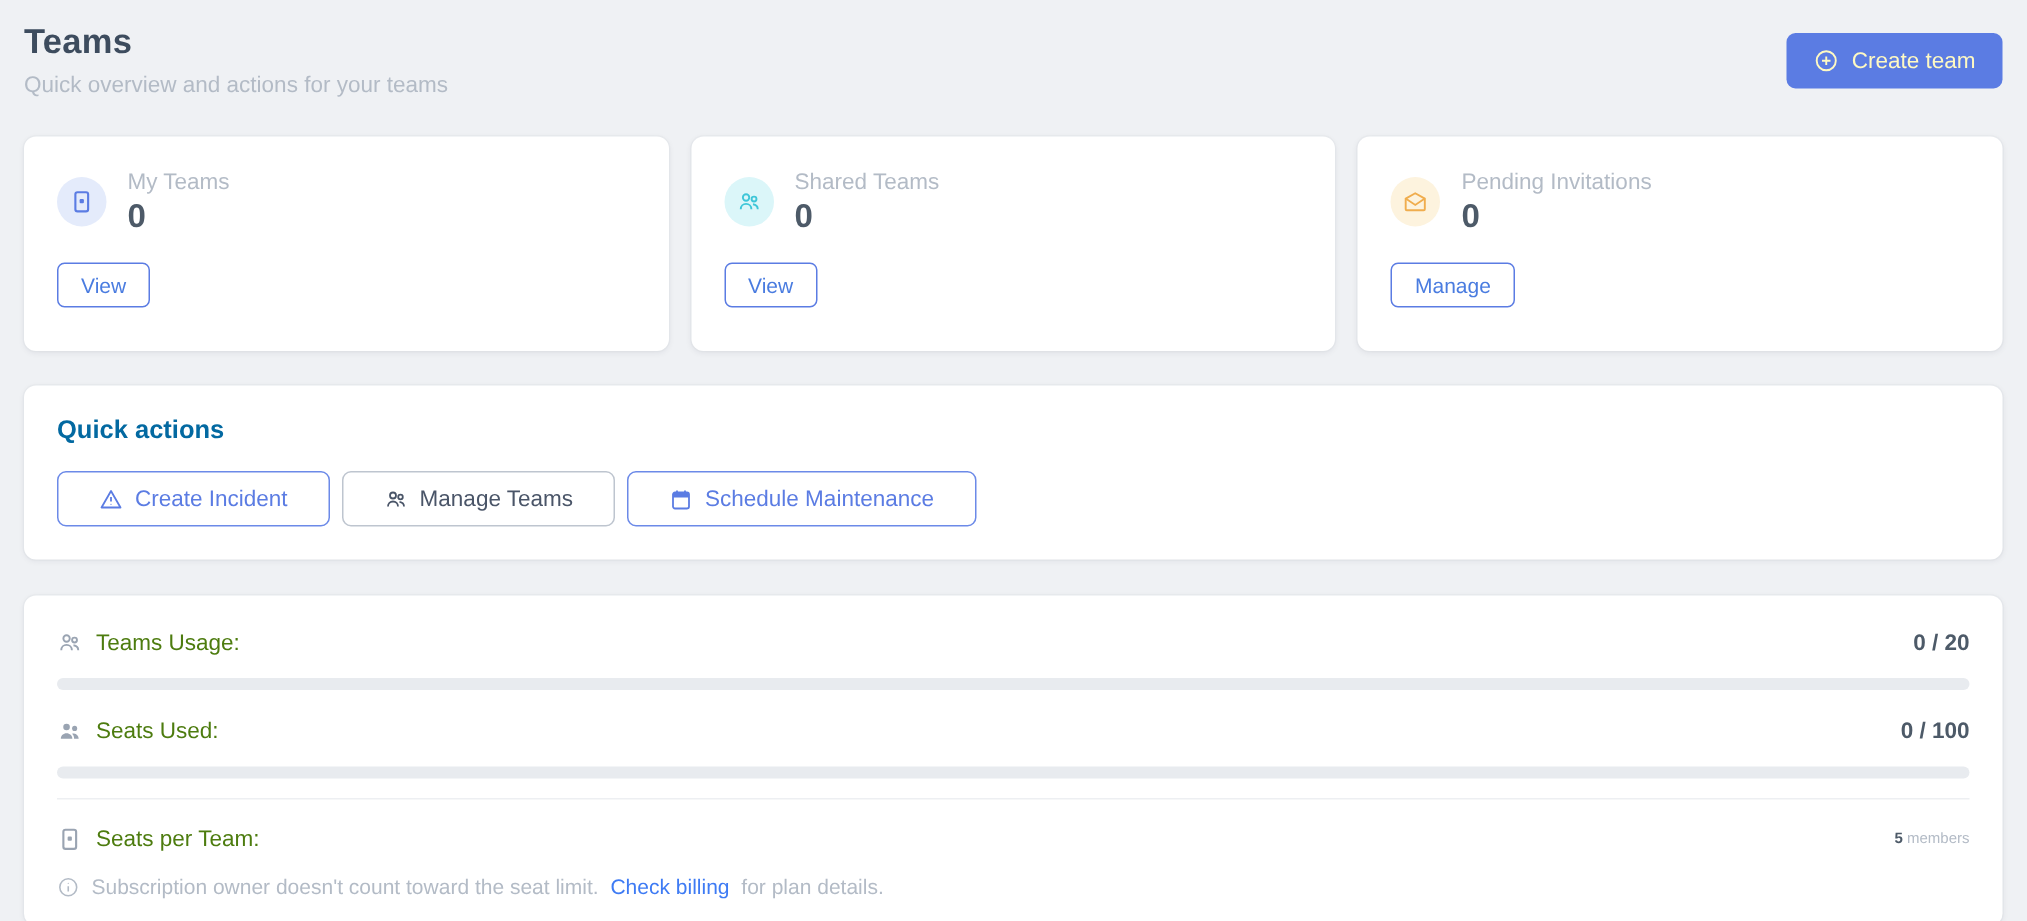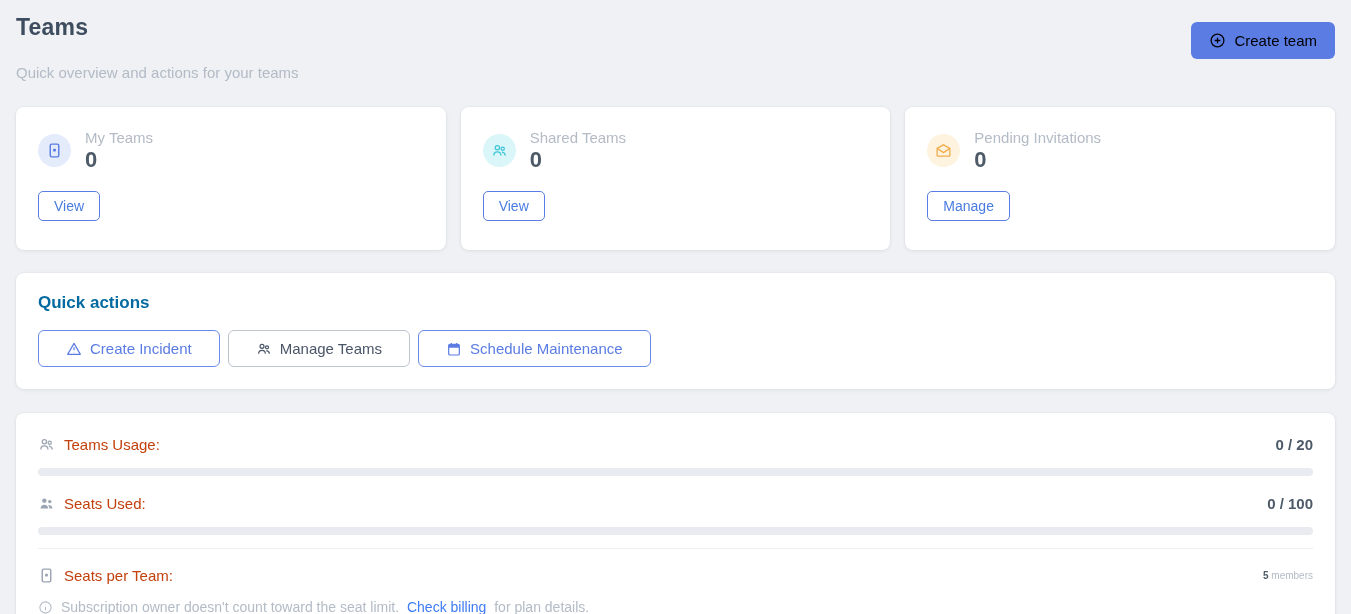--- a/index.html
+++ b/index.html
@@ -9,24 +9,24 @@
     background:#eff1f4;
     font-family:"Liberation Sans", sans-serif;
     color:#4d5a68;
     overflow:hidden;
   }
   .container { padding:14px 16px 0 16px; }
 
   
   .page-header { display:flex; justify-content:space-between; align-items:flex-start; }
   .page-title { margin:0; font-size:23px; font-weight:700; color:#3d4c5e; letter-spacing:.2px; }
-  .page-subtitle { margin:23px 0 0 0; font-size:15px; color:#b3bbc6; }
+  .page-subtitle { margin:7px 0 0 0; font-size:15px; color:#b3bbc6; }
   .btn-create {
     display:inline-flex; align-items:center; gap:8px;
-    background:#5b7ce3; color:#000000; border:none; border-radius:6px;
+    background:#5b7ce3; color:#fef9c3; border:none; border-radius:6px;
     font-size:15px; padding:10px 18px; margin-top:8px; cursor:pointer;
     font-family:inherit;
   }
   .btn-create svg { width:17px; height:17px; }
 
   
   .cards-row { display:flex; gap:15px; margin-top:26px; }
   .stat-card {
     flex:1; background:#fff; border-radius:8px;
     box-shadow:0 1px 4px rgba(25,35,60,.07), 0 0 0 1px rgba(25,35,60,.02);
@@ -62,21 +62,21 @@
   }
   .qa-btn svg { width:16px; height:16px; }
   .qa-primary { color:#5b7ce3; border:1px solid #6c8ae8; }
   .qa-neutral { color:#4a5568; border:1px solid #bec5cf; }
 
   
   .usage { margin-top:24px; padding:17px 22px 18px 22px; }
   .usage-row { display:flex; justify-content:space-between; align-items:center; padding:6px 0; }
   .usage-left { display:flex; align-items:center; gap:9px; }
   .usage-left svg { width:17px; height:17px; color:#9aa4b2; }
-  .usage-label { font-size:15px; color:#c2410c; }
+  .usage-label { font-size:15px; color:#4d7c0f; }
   .usage-value { font-size:15px; font-weight:700; color:#4d5a68; }
   .progress-track {
     height:8px; border-radius:4px; background:#e8ebef; overflow:hidden;
     margin:9px 0 13px 0;
   }
   .progress-fill { height:100%; background:#5b7ce3; border-radius:4px; width:0%; }
   .usage-divider { border:none; border-top:1px solid #edeff2; margin:9px 0 12px 0; }
   .members-value { font-size:10px; color:#b3bbc6;margin-left:48px; }
   .members-value b { color:#4d5a68; font-weight:700; }
   .note-row { display:flex; align-items:center; gap:8px; margin-top:9px; }

